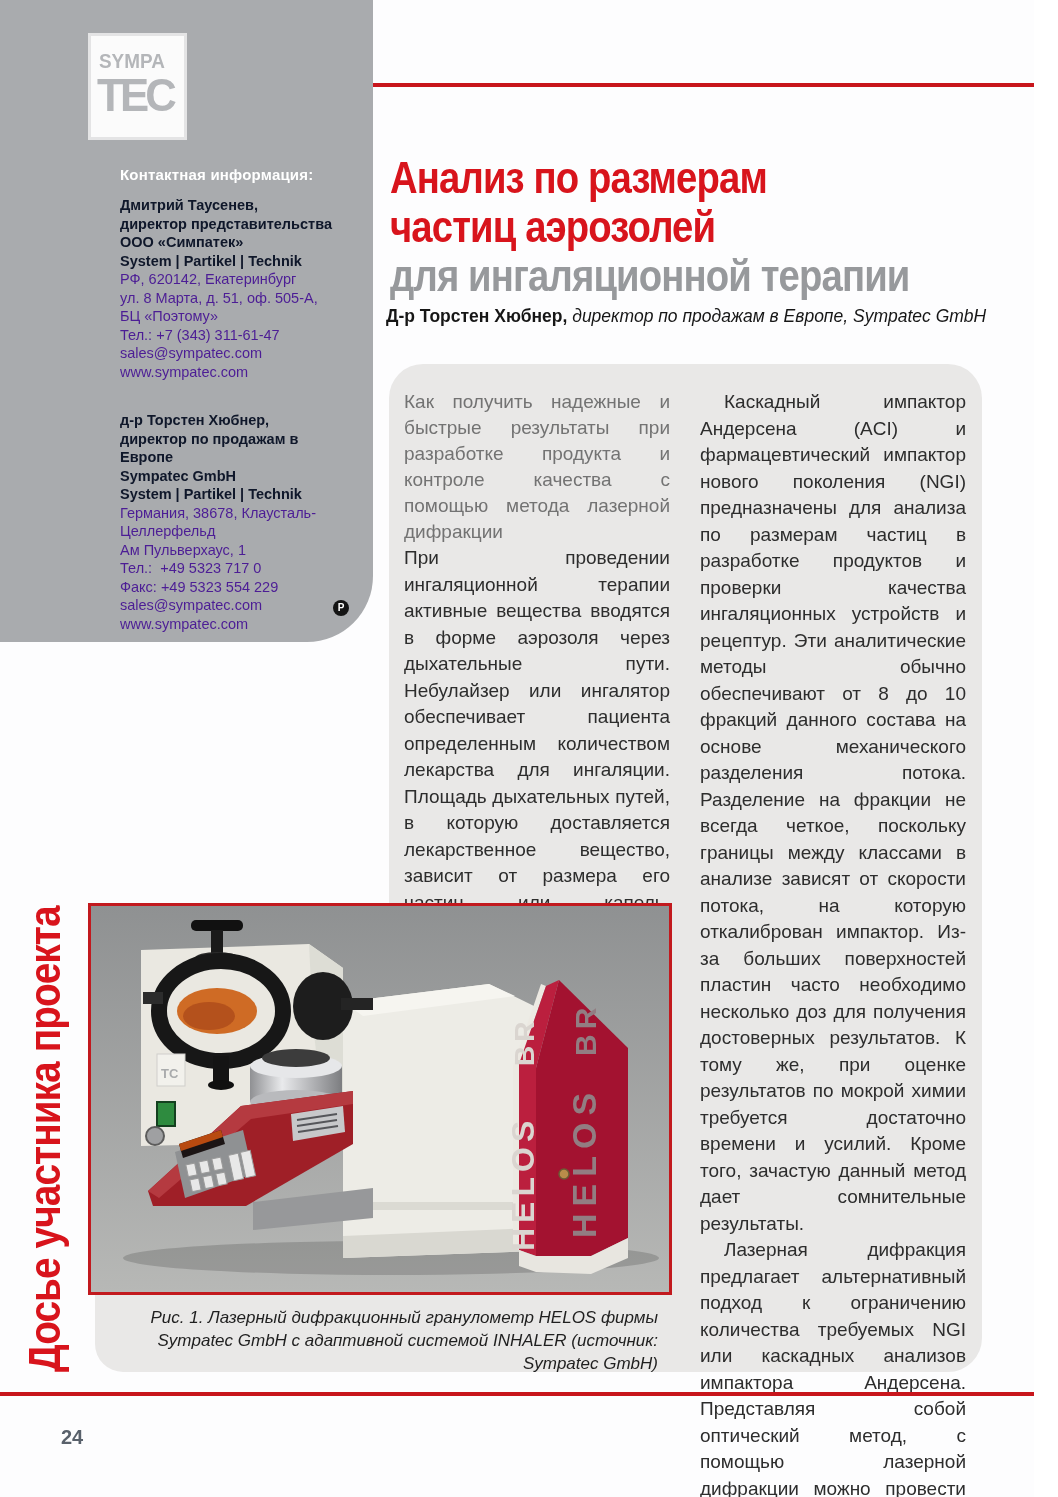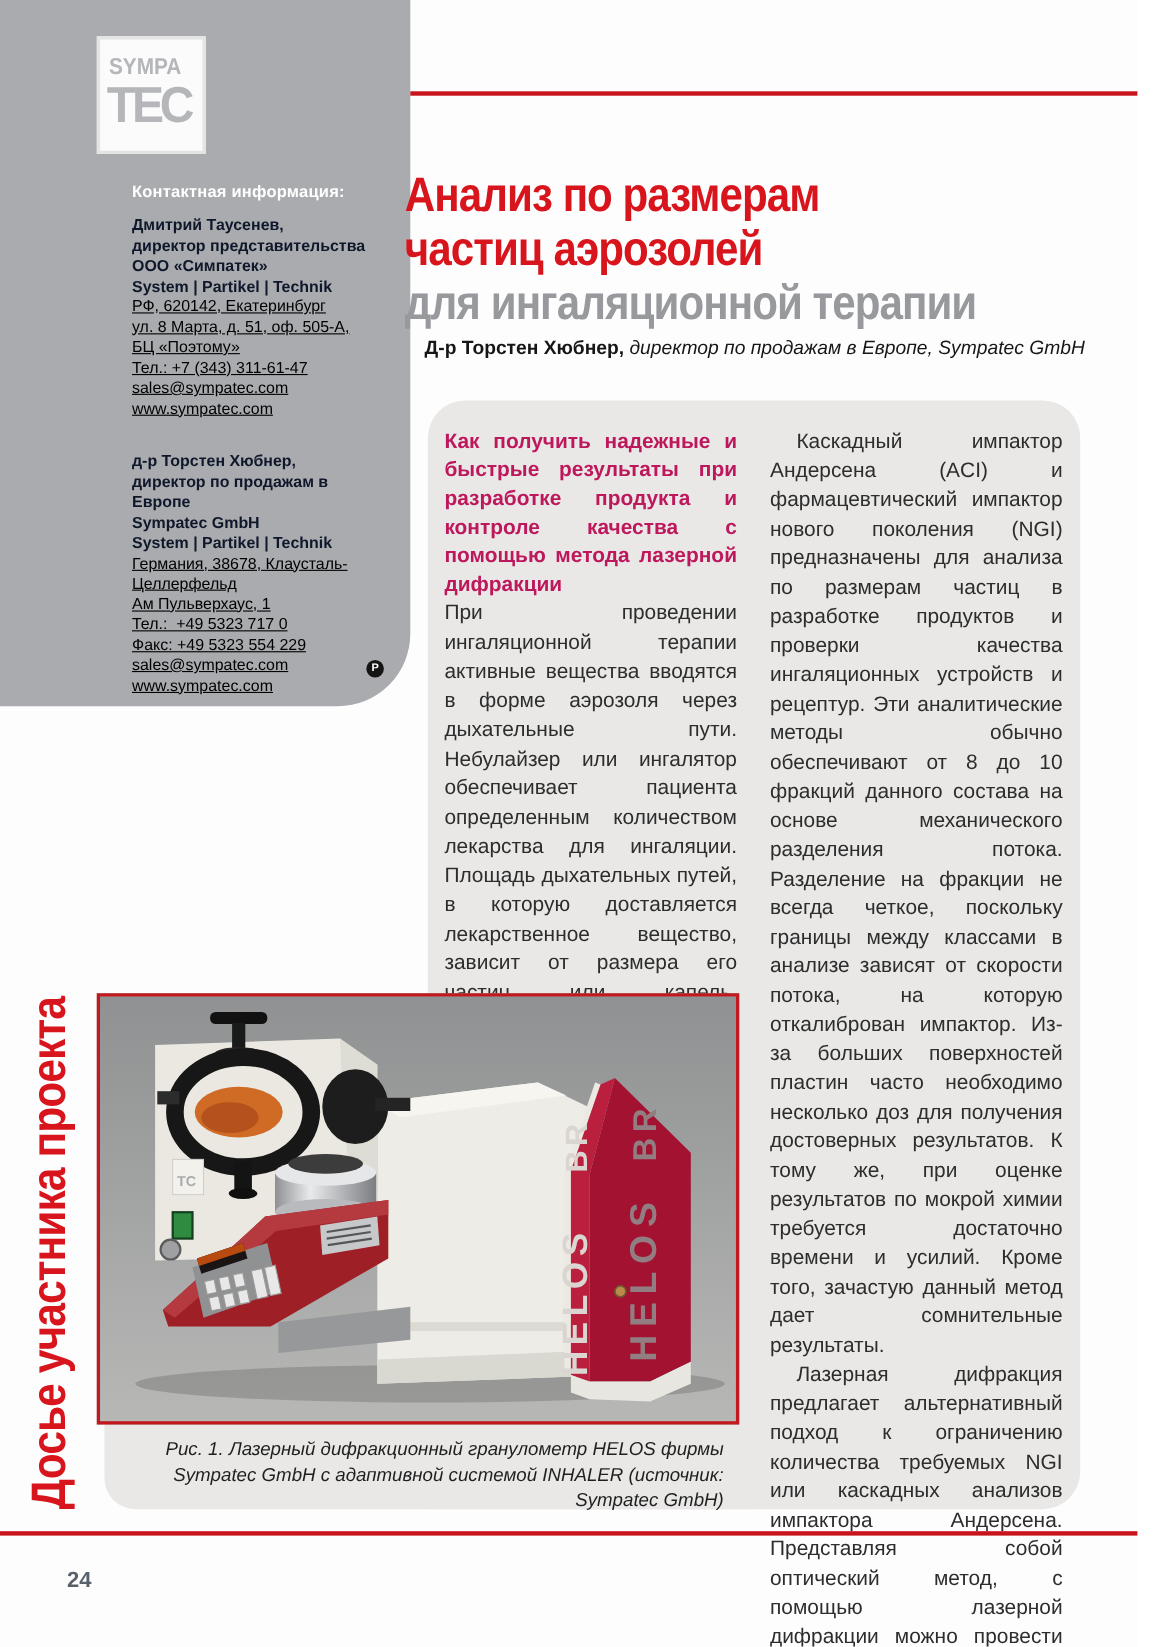--- a/index.html
+++ b/index.html
@@ -24,39 +24,39 @@
     letter-spacing:0; transform:scaleX(0.9); transform-origin:0 0; line-height:22px;
   }
   .logo-bottom {
     margin:2px 0 0 6px; font-weight:800; font-size:46px; color:#b4b6b9;
     letter-spacing:-4px; transform:scaleX(0.95); transform-origin:0 0; line-height:42px;
   }
   .contact-content { position:absolute; left:88px; top:166px; width:268px;margin-left:32px; }
   .contact-heading { font-size:15px; font-weight:700; color:#ffffff; margin-bottom:13px; letter-spacing:0.2px; }
   .c-line { font-size:14.5px; line-height:18.5px; white-space:pre-wrap; }
   .bold-line { font-weight:700; color:#0f172a; }
-  .reg-line { font-weight:400; color:#000000;text-decoration:underline; }
+  .reg-line { font-weight:400; color:#4c1d95; }
   .contact-block2 { margin-top:30px; }
   .p-badge {
     position:absolute; right:24px; bottom:26px; width:16px; height:16px;
     background:#141414; color:#ffffff; border-radius:50%;
     font-size:10px; font-weight:700; text-align:center; line-height:16px;
   }
 
   
   .vertical-label {
     position:absolute; left:22px; top:1372px;
     transform:rotate(-90deg) scaleX(0.88); transform-origin:0 0;
     white-space:nowrap; font-size:44px; font-weight:800;
     letter-spacing:-1px; color:#d8141c; line-height:46px;
   }
 
   
   .top-rule { position:absolute; left:373px; top:83px; width:685px; height:4px; background:#c8151c; }
-  .title-block { position:absolute; left:368px; top:153px; }
+  .title-block { position:absolute; left:390px; top:153px; }
   .title-line {
     display:block; white-space:nowrap; font-weight:800; font-size:44px;
     height:49px; line-height:49px; letter-spacing:-1px;
     transform:scaleX(0.87); transform-origin:0 50%;
   }
   .title-red  { color:#d8141c; }
   .title-gray { color:#97999c; }
   .byline { position:absolute; left:386px; top:306px; width:620px; font-size:17.5px; color:#161616; }
   .byline-name { font-weight:700; }
   .byline-role { font-style:italic; font-weight:400; }
@@ -68,21 +68,21 @@
   }
   .caption-strip {
     position:absolute; left:95px; top:1255px; width:590px; height:117px;
     background:#e9e8e7; border-radius:0 0 0 28px;
   }
 
   
   .column { position:absolute; top:389px; width:266px; font-size:19px; line-height:26.5px; text-align:justify; color:#2d2d2d; }
   .column-1 { left:404px; }
   .column-2 { left:700px; }
-  .col1-heading { color:#be185d; font-weight:700; line-height:26px; margin-bottom:1px; }
+  .col1-heading { color:#737373; font-weight:400; line-height:26px; margin-bottom:1px; }
   .column p { margin:0; }
   .indent { text-indent:24px; }
 
   
   .figure {
     position:absolute; left:88px; top:903px; width:584px; height:392px;
     border:3px solid #c2191e; box-sizing:border-box; background:#9b9d9c;
   }
   .figure svg { display:block; }
   .figure-caption {

